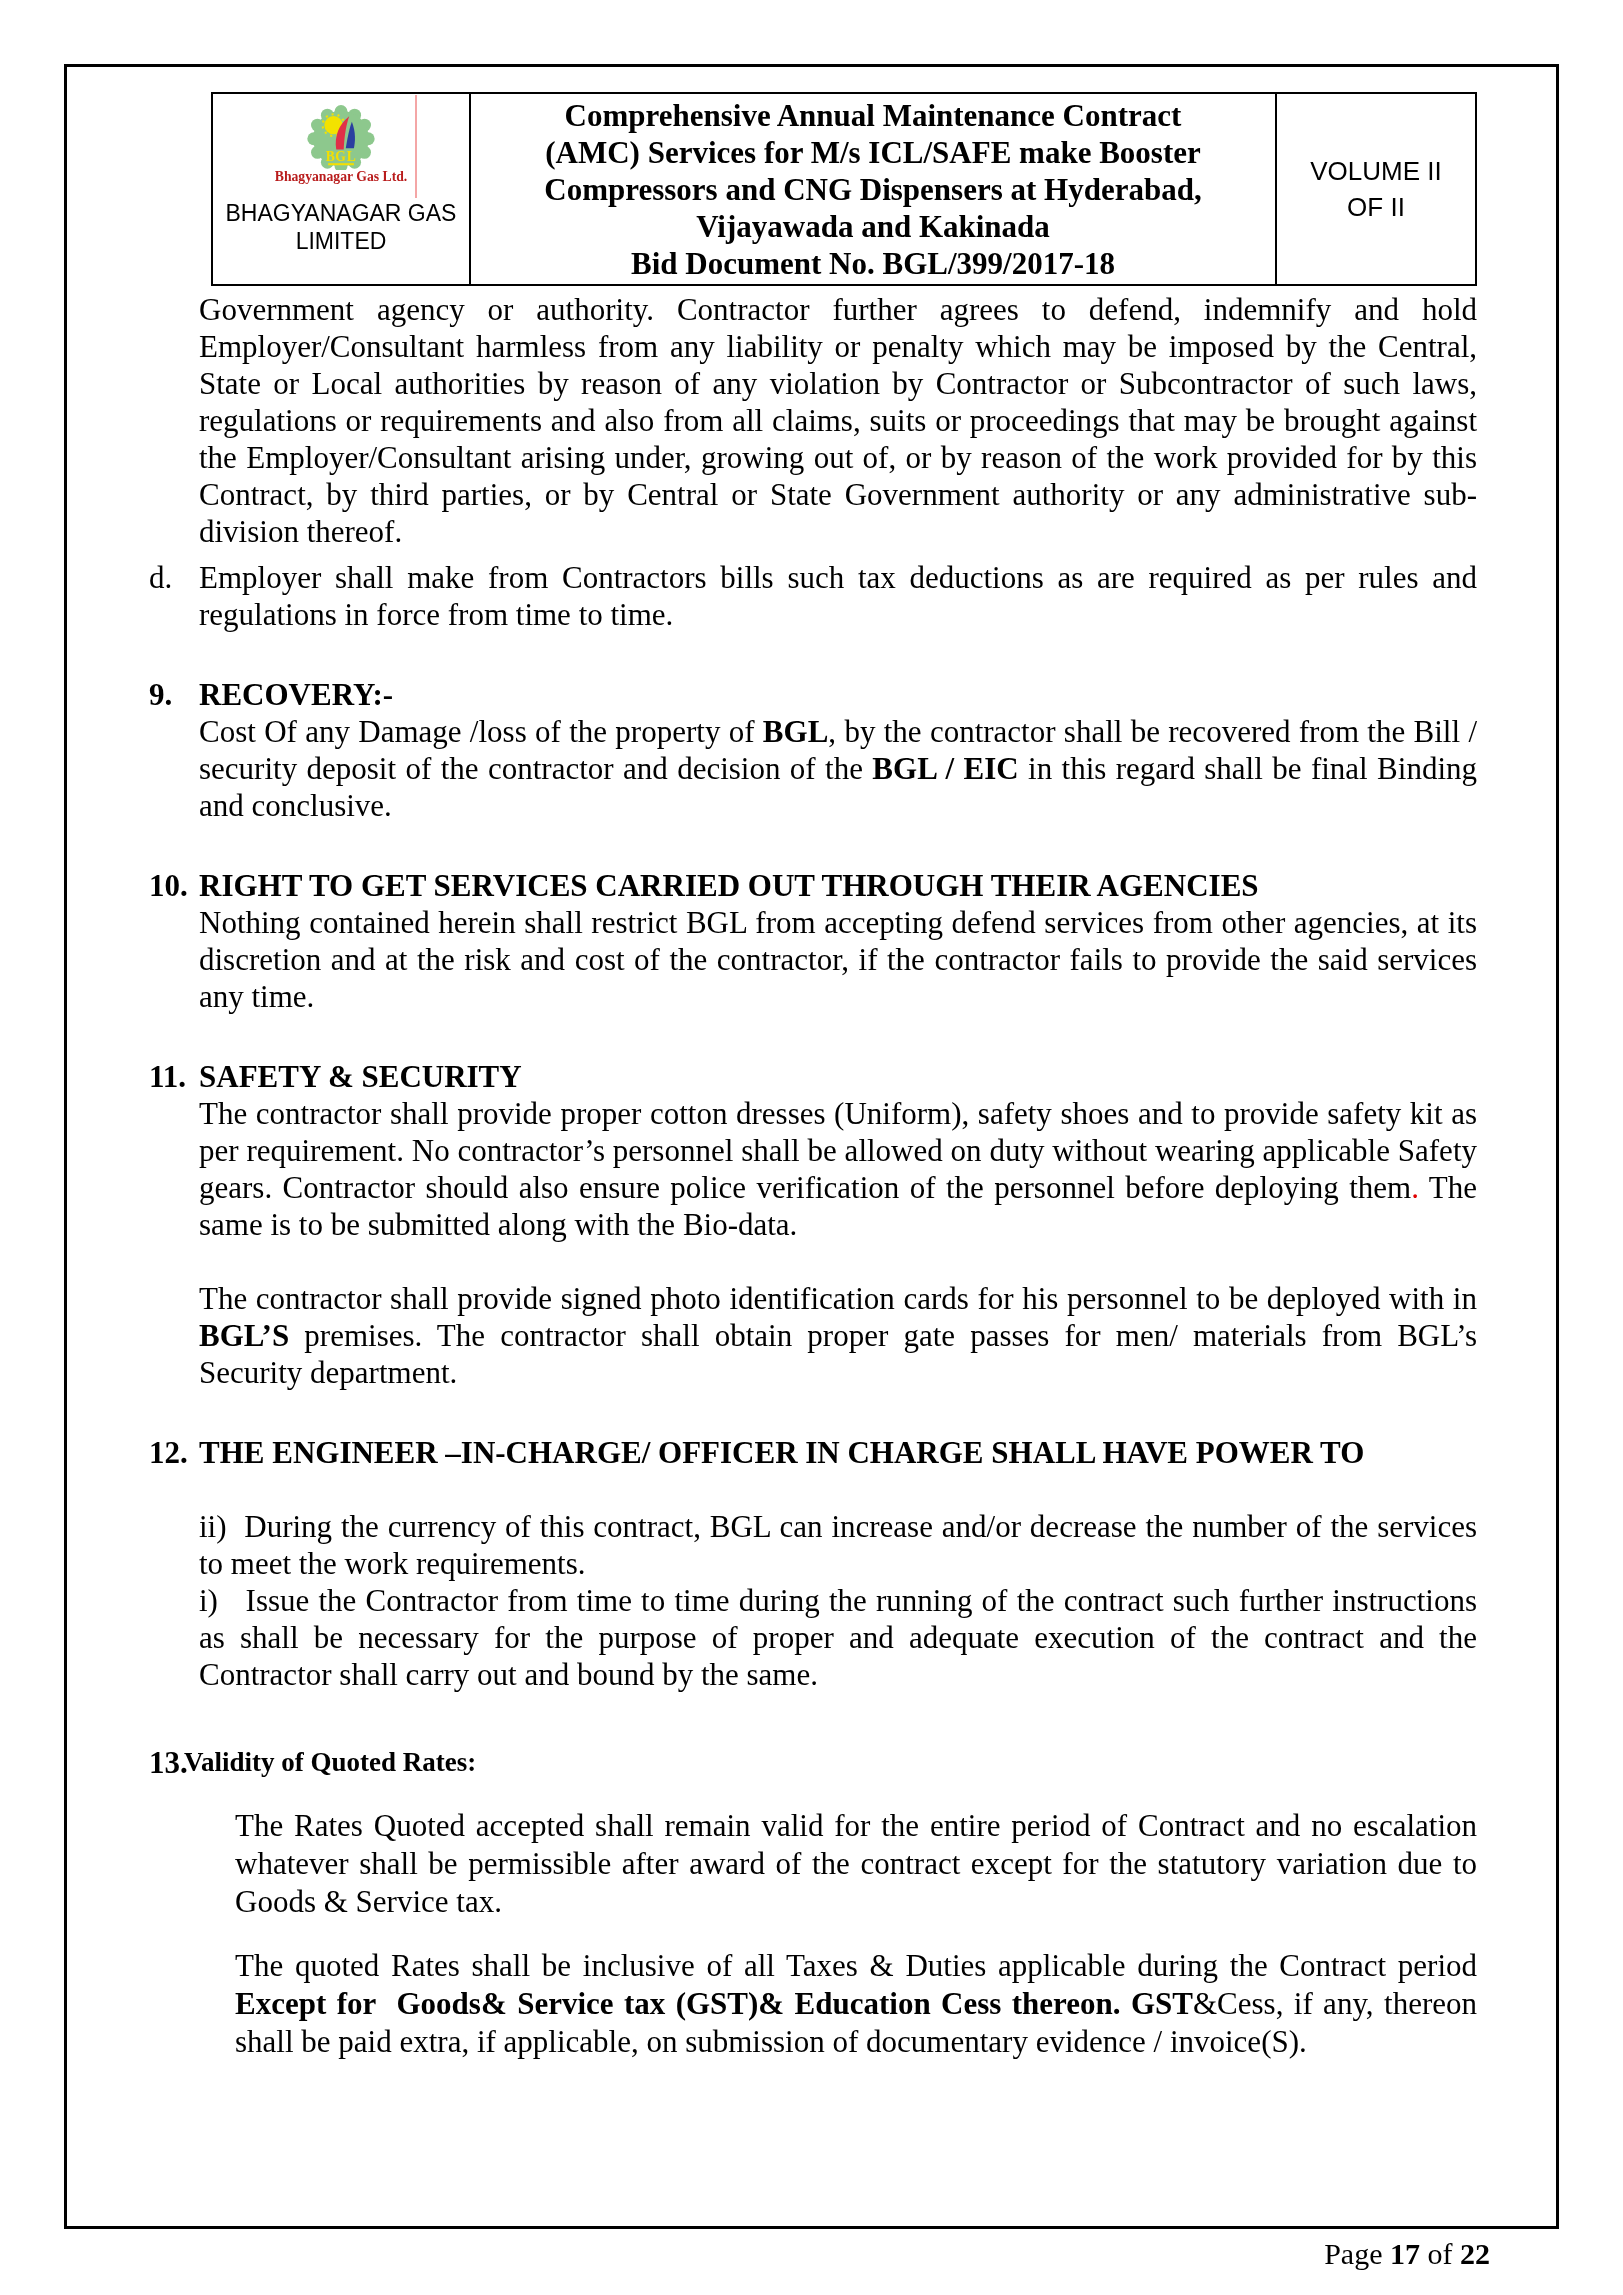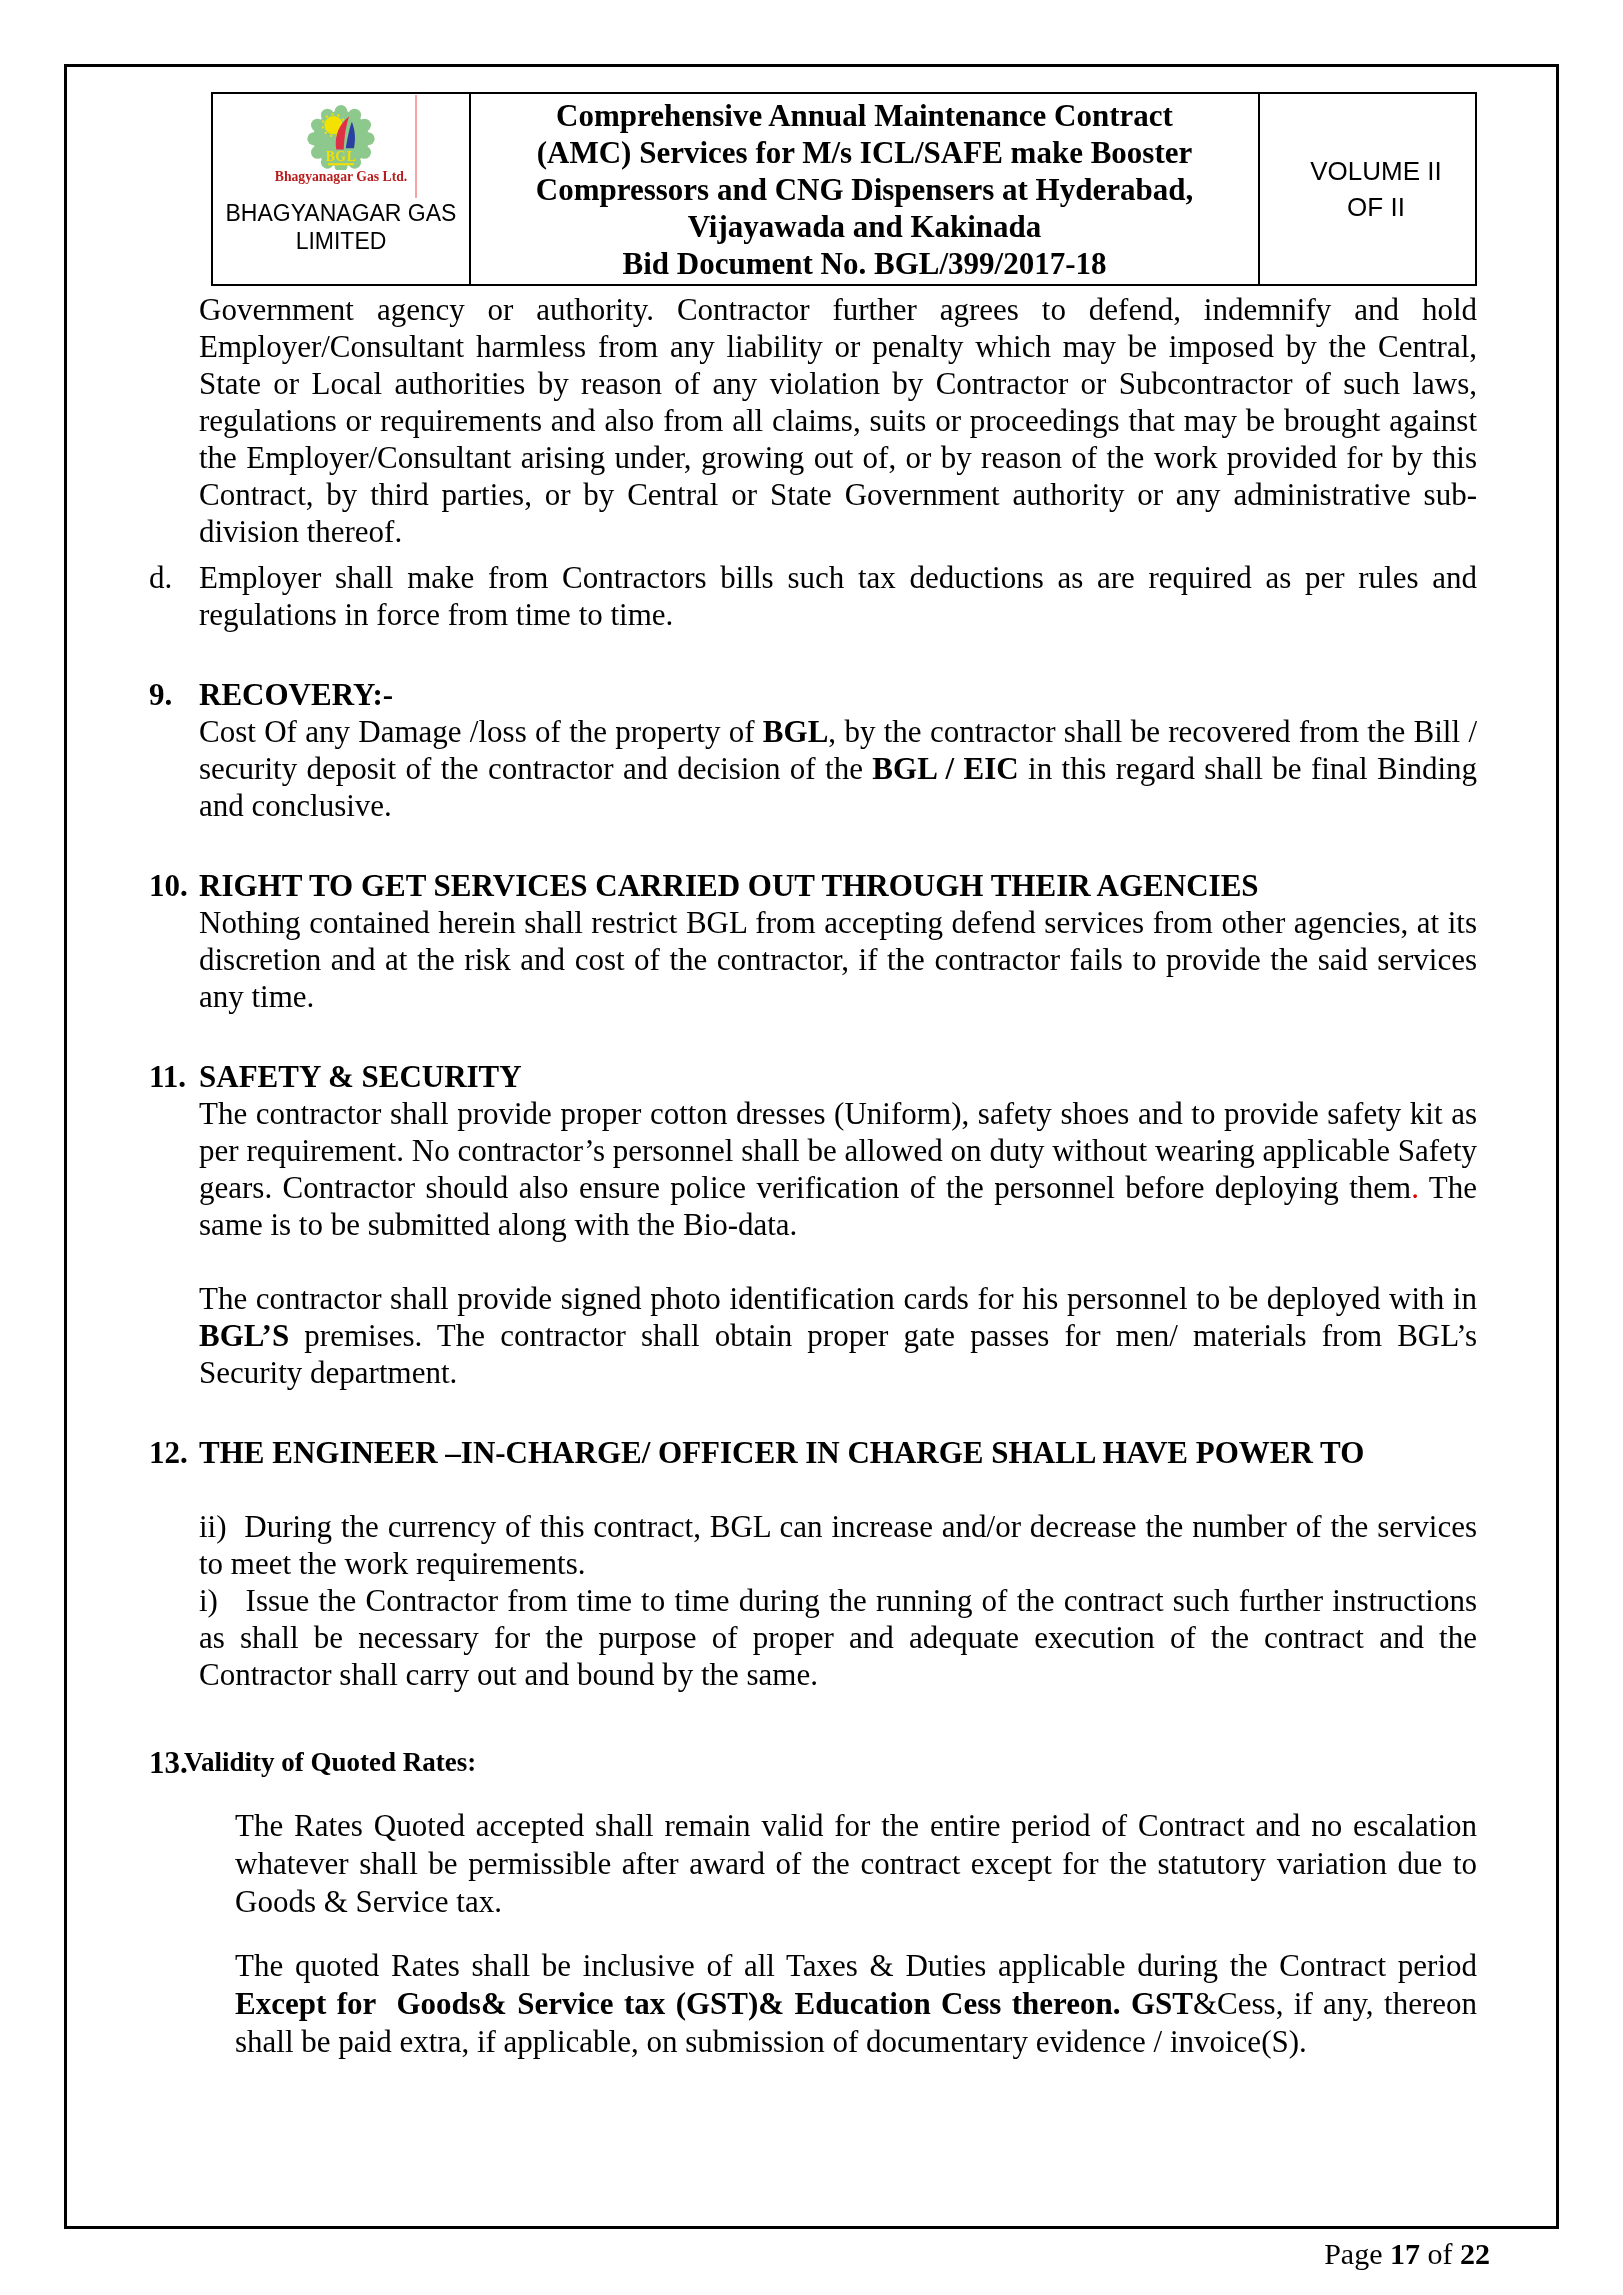--- a/index.html
+++ b/index.html
@@ -14,21 +14,21 @@
         position:relative;display:flex;flex-direction:column;align-items:center;}
   .scan-line{position:absolute;left:202px;top:1.3px;width:2px;height:103px;background:#f4a6a6;}
   .logo-svg{margin-top:7.9px;}
   .logo-caption{font-size:13.7px;font-weight:bold;color:#b91c1c;margin-top:-1.3px;line-height:15.7px;}
   .org-name{font-family:"Liberation Sans",sans-serif;font-size:23px;line-height:27.5px;
         text-align:center;margin-top:16px;}
   .cell-title{flex:1;border-right:2.6px solid #000;box-sizing:border-box;display:flex;
         flex-direction:column;justify-content:center;align-items:center;text-align:center;}
   .title-line{font-weight:bold;font-size:31px;line-height:37px;white-space:nowrap;}
   .cell-volume{width:198px;flex:none;display:flex;flex-direction:column;justify-content:center;
-        align-items:center;font-family:"Liberation Sans",sans-serif;font-size:26px;line-height:36px;padding-left:17px;}
+        align-items:center;font-family:"Liberation Sans",sans-serif;font-size:26px;line-height:36px;}
   
   .content{position:absolute;left:149px;top:291px;width:1328px;font-size:31px;line-height:37px;}
   .row{display:flex;align-items:flex-start;}
   .num{width:50px;flex:none;font-weight:bold;}
   .num-plain{width:50px;flex:none;}
   .num-13{width:35px;flex:none;font-weight:bold;}
   .text{flex:1;text-align:justify;}
   .htext{flex:1;font-weight:bold;}
   .h13{flex:1;font-weight:bold;font-size:27px;line-height:37px;}
   .para{margin-left:50px;text-align:justify;}

